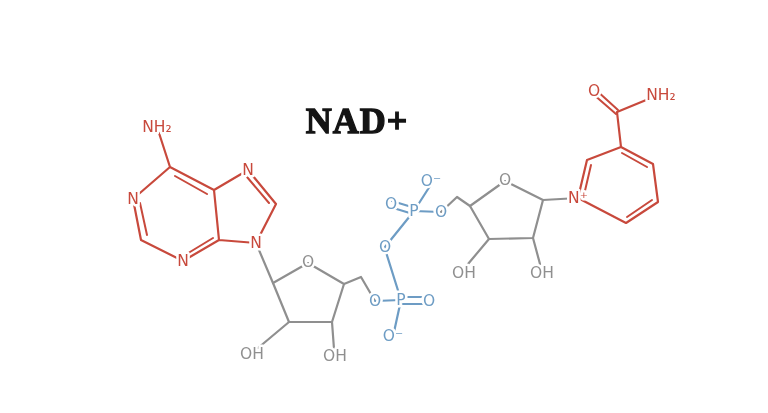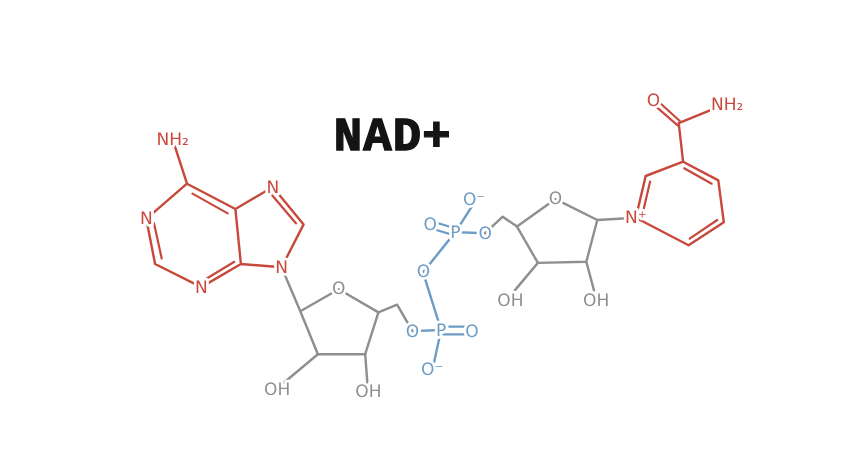--- a/index.html
+++ b/index.html
@@ -5,21 +5,21 @@
   * { margin:0; padding:0; box-sizing:border-box; }
   html,body { width:768px; height:413px; }
   body {
     background:var(--background,#fff);
     font-family:"DejaVu Sans", sans-serif;
     overflow:hidden;
   }
   .canvas { position:relative; width:768px; height:413px; background:var(--background,#fff); }
   .title {
     position:absolute; top:100px; left:357px; transform:translateX(-50%);
-    font-family:Liberation Mono, monospace; font-weight:bold; font-size:43px;
+    font-family:Liberation Serif, serif; font-weight:bold; font-size:36px;
     letter-spacing:1px;
     color:var(--heading,#141414);
     -webkit-text-stroke:1.3px var(--heading,#141414);
     white-space:nowrap;
   }
   svg.structure { position:absolute; left:0; top:0; }
   .bond { fill:none; stroke-width:2.2; stroke-linecap:round; stroke-linejoin:round; }
   .bond.inner { stroke-width:2; }
   .adenine { stroke:var(--adenine,#c8493c); }
   .nicotinamide { stroke:var(--nicotinamide,#c8493c); }

